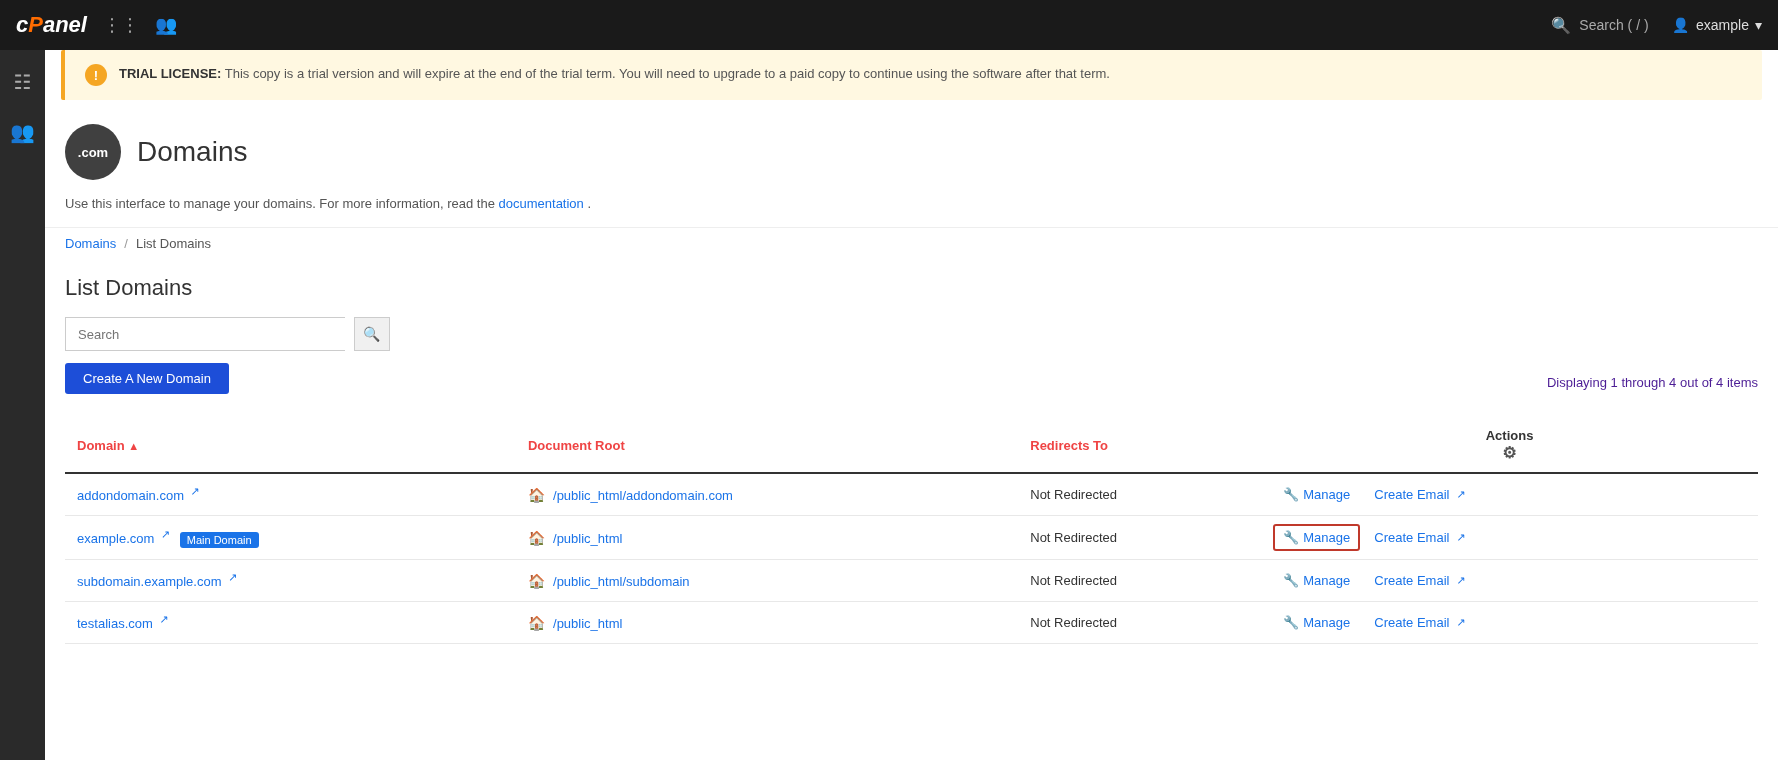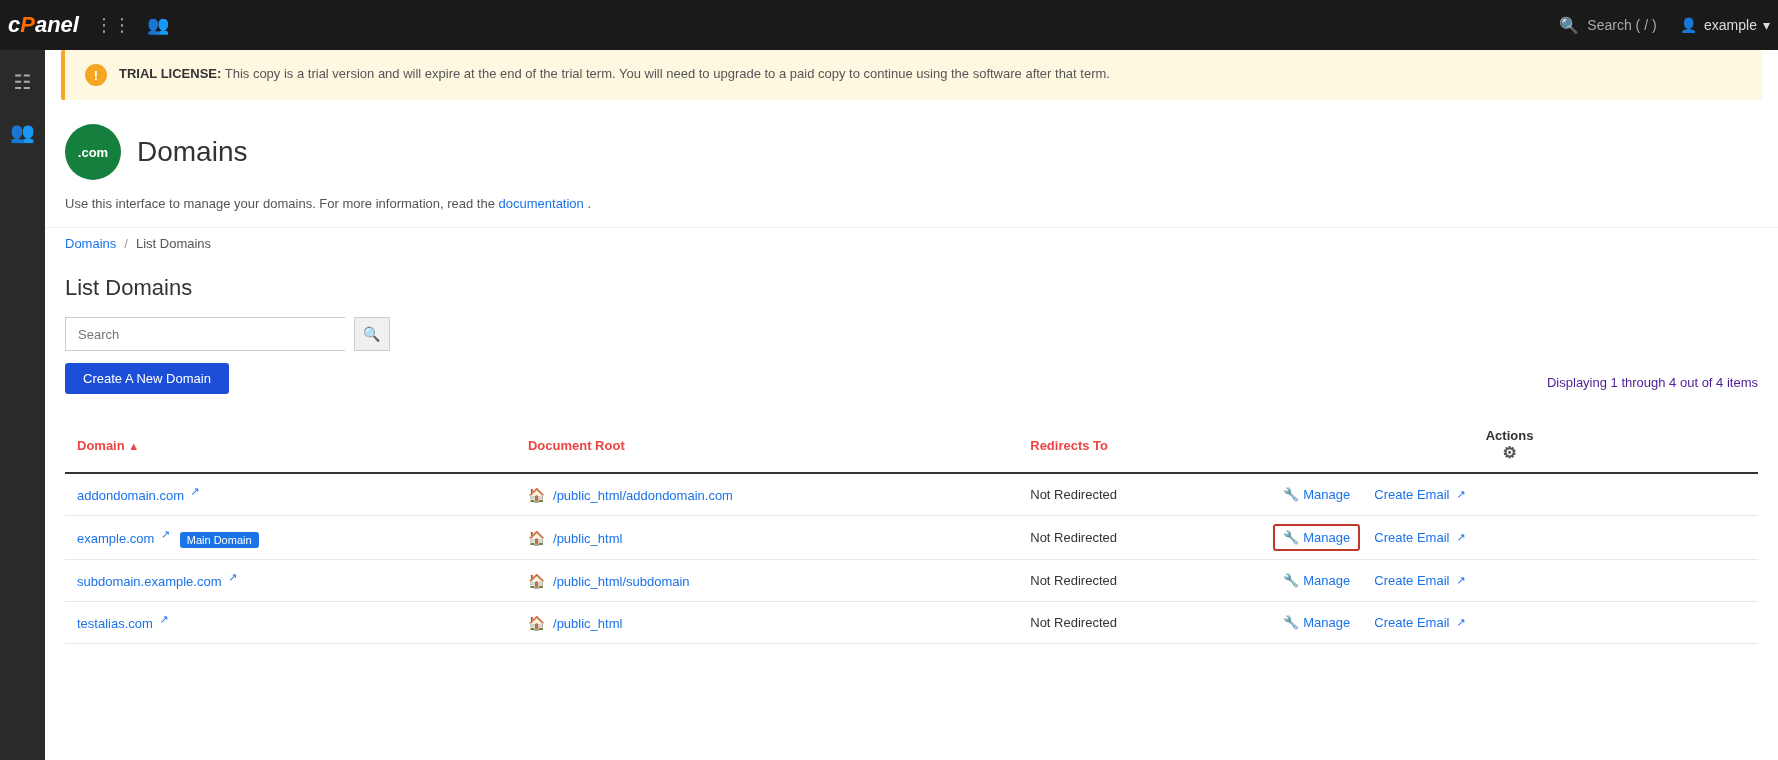--- a/index.html
+++ b/index.html
@@ -4,21 +4,21 @@
   <style>
     * { box-sizing: border-box; margin: 0; padding: 0; }
     body { font-family: 'Lucida Grande', 'Helvetica Neue', Arial, sans-serif; font-size: 14px; background: #f5f5f5; color: #333; }
 
     
     .top-nav {
       background: #1a1a1a;
       height: 50px;
       display: flex;
       align-items: center;
-      padding: 0 8px;
+      padding: 0 16px;
       justify-content: space-between;
       position: fixed;
       top: 0; left: 0; right: 0;
       z-index: 100;
     }
     .top-nav-left { display: flex; align-items: center; gap: 16px; }
     .cpanel-logo { color: #fff; font-size: 22px; font-weight: bold; font-style: italic; }
     .cpanel-logo span { color: #ff6c00; }
     .nav-grid-icon { color: #aaa; cursor: pointer; font-size: 18px; }
     .nav-user-icon { color: #aaa; cursor: pointer; font-size: 18px; }
@@ -79,21 +79,21 @@
 
     
     .page-header {
       display: flex;
       align-items: center;
       gap: 16px;
       padding: 24px 20px 8px 20px;
     }
     .domain-icon-circle {
       width: 56px; height: 56px;
-      background: #15803d;
+      background: #404040;
       border-radius: 50%;
       display: flex; align-items: center; justify-content: center;
       color: #fff;
       font-size: 13px;
       font-weight: bold;
     }
     .page-title { font-size: 28px; font-weight: 300; color: #333; }
 
     
     .page-description {

